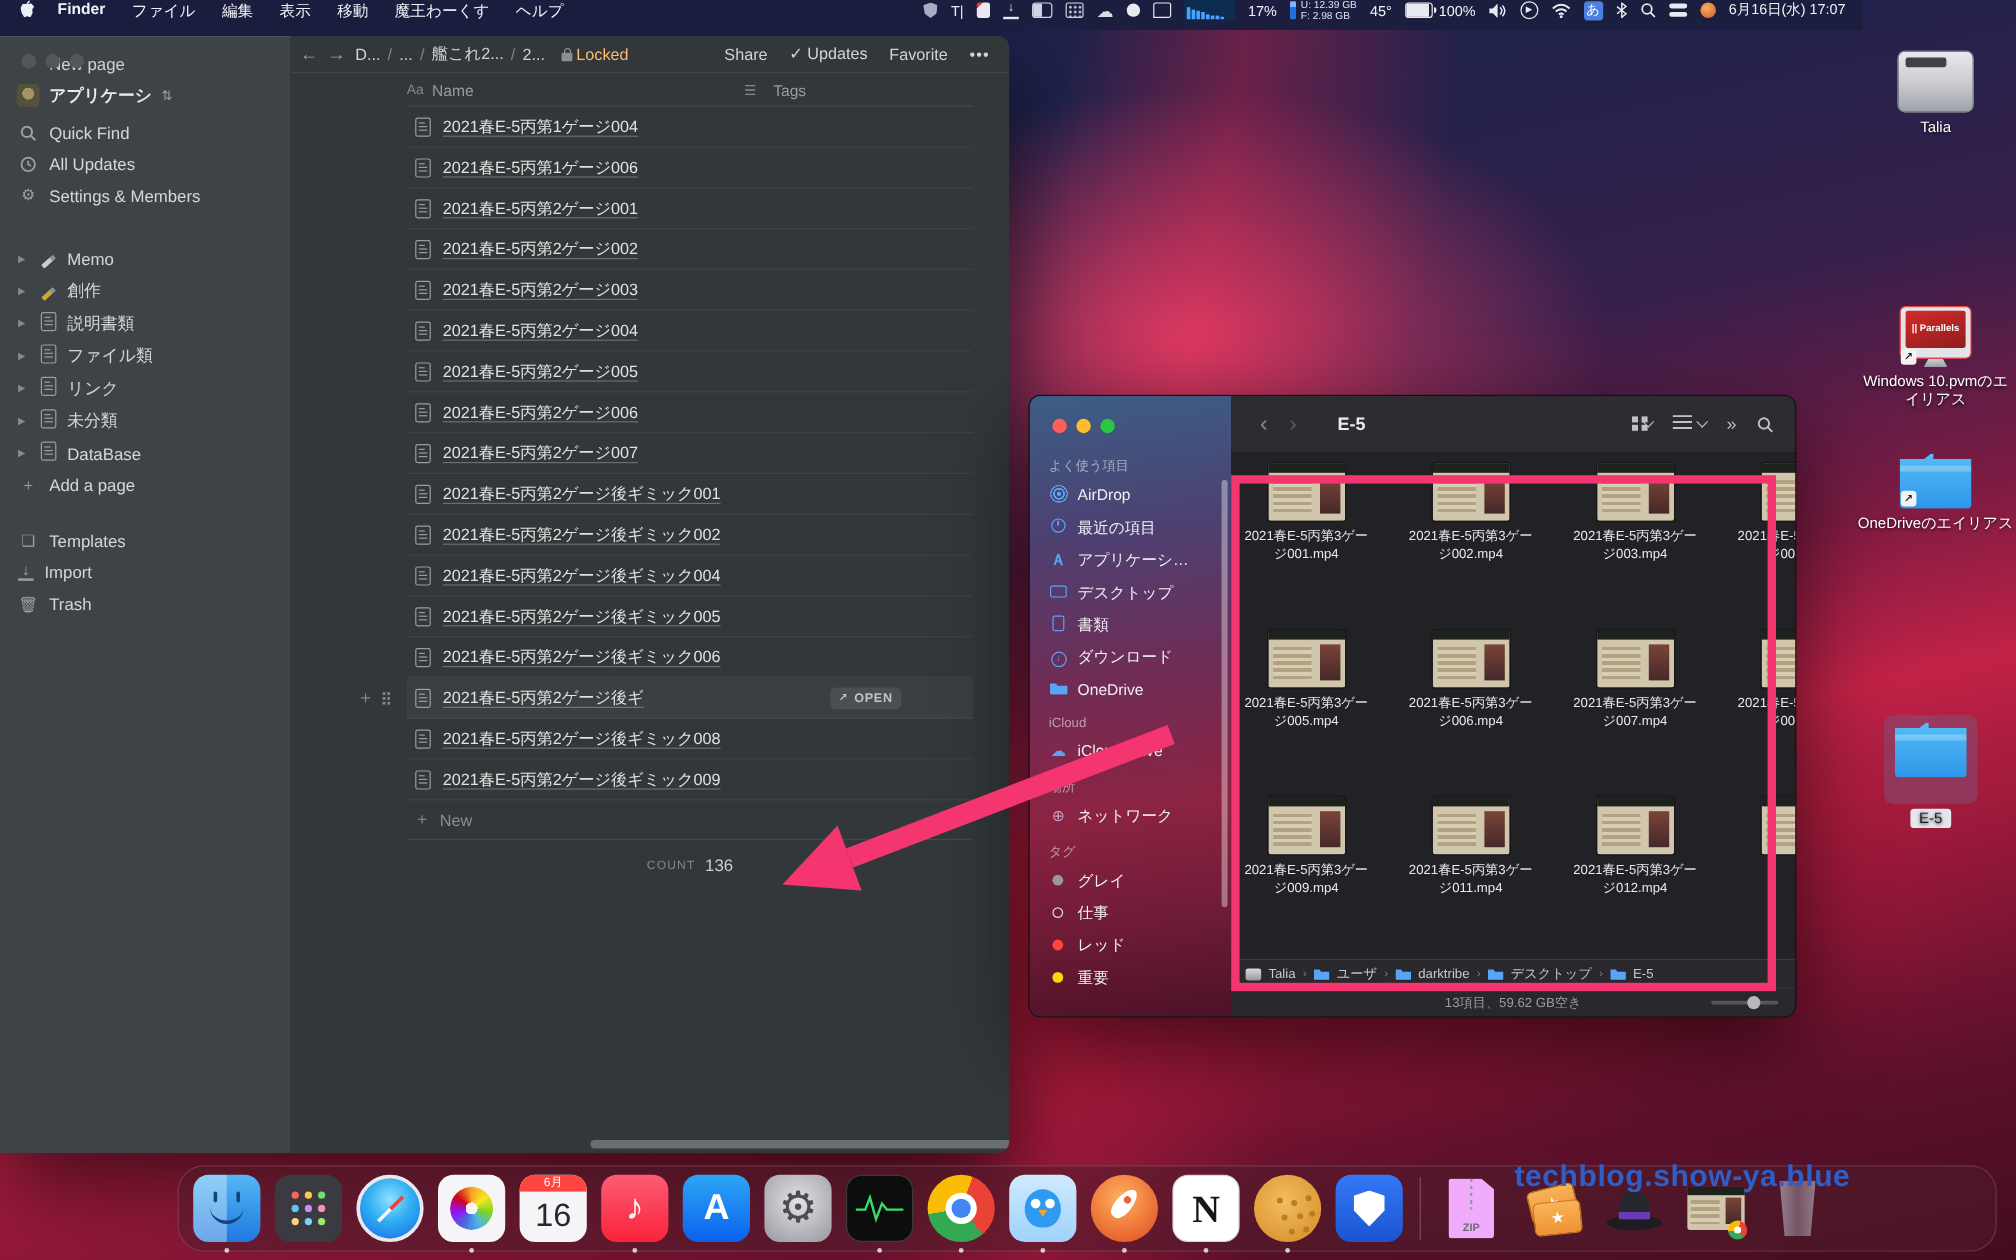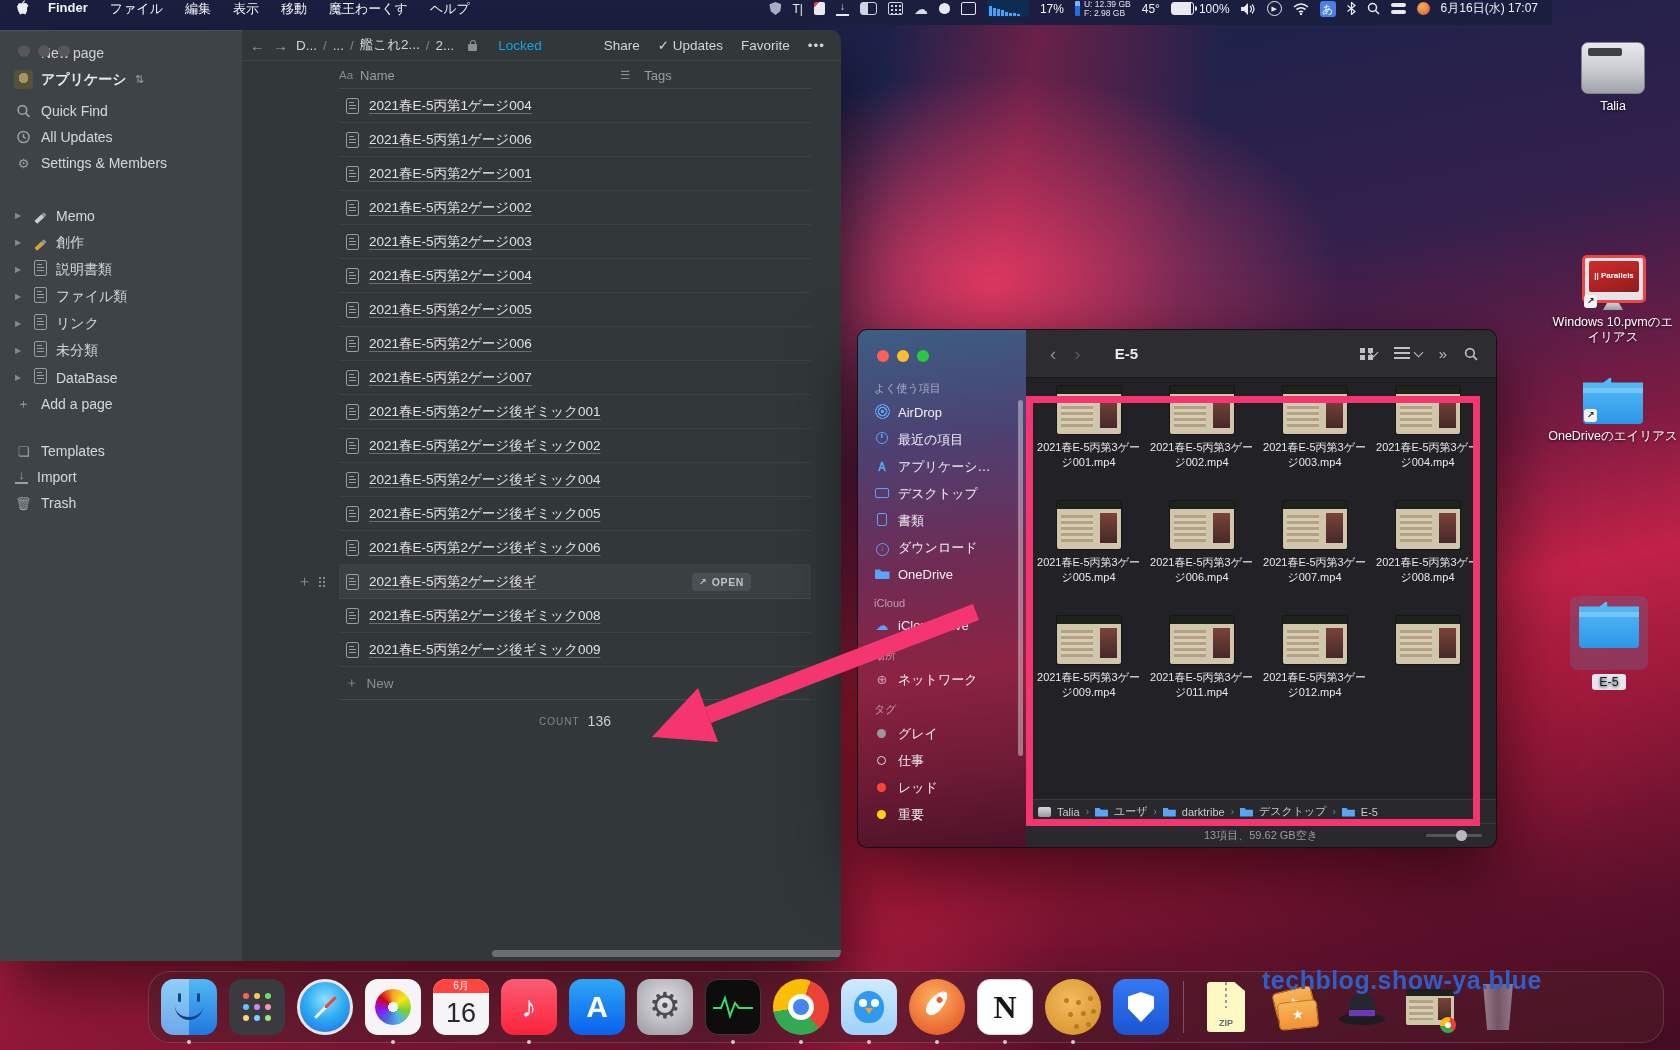--- a/index.html
+++ b/index.html
@@ -69,21 +69,21 @@
   #naddpage{top:361px;left:0;width:242px;}
   #nfooter{top:408px;left:0;width:242px;}
   #nnewpage{left:0;bottom:0;width:242px;height:44px;border-top:1px solid rgba(255,255,255,.09);
     display:flex;align-items:center;gap:9px;padding-left:15px;color:rgba(255,255,255,.75);box-sizing:border-box;}
   
   #nmain{left:242px;top:0;width:599px;height:931px;background:#32373a;}
   #ntopbar{left:0;top:0;width:599px;height:31px;display:flex;align-items:center;color:#d4d4d2;font-size:13.5px;
     border-bottom:1px solid rgba(255,255,255,.07);box-sizing:border-box;}
   #ntopbar .nav{color:#9b9fa3;font-size:15px;margin-right:8px;}
   .crumbsep{color:#7e8488;margin:0 6px;}
-  #nlock{display:flex;align-items:center;gap:21px;color:#0ea5e9;margin-left:14px;}
+  #nlock{display:flex;align-items:center;gap:3px;color:#fdba74;margin-left:14px;}
   .lockbody{width:9px;height:7px;background:#8a8f93;border-radius:1px;position:relative;display:inline-block;margin-top:4px;}
   .lockbody:before{content:"";position:absolute;left:1.5px;top:-4px;width:6px;height:5px;border:1.5px solid #8a8f93;border-bottom:none;border-radius:4px 4px 0 0;box-sizing:border-box;}
   #ntopright{margin-left:auto;display:flex;align-items:center;gap:18px;padding-right:16px;color:#d4d4d2;}
   #ntable{left:97px;top:32px;width:472px;}
   .nheader{display:flex;align-items:center;height:26px;color:#989da1;font-size:13px;border-bottom:1px solid rgba(255,255,255,.09);}
   .nheader .aa{font-size:11.5px;margin-right:7px;color:#84898d;}
   .nheader .tagcol{position:absolute;left:281px;display:flex;gap:7px;align-items:center;}
   .nrow{display:flex;align-items:center;height:33px;border-bottom:1px solid rgba(255,255,255,.06);position:relative;}
   .nrow .pageicon{margin:0 10px 0 7px;flex:none;}
   .rname{color:#e2e2e0;font-size:13.5px;text-decoration:underline;text-decoration-color:rgba(255,255,255,.28);text-underline-offset:3px;white-space:nowrap;}
@@ -124,21 +124,21 @@
     display:flex;align-items:center;color:#9a9aa0;box-sizing:border-box;}
   #ftoolbar .navarr{font-size:19px;color:#8a8a90;margin-left:24px;}
   #ftoolbar .navarr.dis{color:#5a5a60;}
   #ftitle{color:#ececf0;font-size:15px;font-weight:600;margin-left:34px;}
   #ftools{margin-left:auto;display:flex;align-items:center;gap:17px;padding-right:18px;}
   .gridglyph{width:5px;height:5px;background:#c0c0c6;box-shadow:8px 0 0 #c0c0c6,0 7px 0 #c0c0c6,8px 7px 0 #c0c0c6;display:inline-block;margin-bottom:6px;}
   .caret{display:inline-block;width:6px;height:6px;border-right:1.5px solid #c0c0c6;border-bottom:1.5px solid #c0c0c6;transform:rotate(45deg);margin-left:5px;margin-bottom:3px;}
   .groupglyph{display:inline-block;width:16px;height:12px;
     background:repeating-linear-gradient(180deg,#c0c0c6 0 1.5px,transparent 1.5px 5px);}
   #fcontent{left:168px;top:48px;width:470px;height:421px;background:#222126;}
-  #fgrid{position:absolute;left:6px;top:4px;display:grid;grid-template-columns:repeat(4,113px);grid-auto-rows:115px;}
+  #fgrid{position:absolute;left:6px;top:4px;display:grid;grid-template-columns:repeat(4,113px);grid-auto-rows:115px;gap:24px;}
   .fitem{text-align:center;}
   .fthumb{width:64px;height:48px;margin:4px auto 0;border-radius:2px;background-color:#cfc6ab;
     background-image:linear-gradient(#1d221d,#1d221d),repeating-linear-gradient(180deg,#b2a182 0 3px,#d6cdb2 3px 6px),linear-gradient(#7a4438,#46282a);
     background-size:100% 8px,32px 27px,17px 30px;background-position:0 0,4px 14px,43px 12px;background-repeat:no-repeat;
     box-shadow:0 0 0 1px rgba(0,0,0,.35);}
   .flabel{margin-top:6px;font-size:11px;line-height:15px;color:#e9e9ec;width:110px;margin-left:auto;margin-right:auto;word-break:break-all;}
   #fpathbar{left:168px;top:469px;width:470px;height:24px;background:#29282c;border-top:1px solid rgba(255,255,255,.09);
     display:flex;align-items:center;gap:6px;padding-left:12px;color:#c9c9ce;font-size:11px;box-sizing:border-box;z-index:3;}
   .minifolder{display:inline-block;width:13px;height:10px;background:#58a5f7;border-radius:1px;
     clip-path:polygon(0 14%,36% 14%,46% 32%,100% 32%,100% 100%,0 100%,0 14%);}
@@ -147,21 +147,21 @@
   #fstatusbar{left:168px;top:493px;width:470px;height:24px;background:#29282c;border-top:1px solid rgba(255,255,255,.07);
     color:#9c9ca2;font-size:11px;display:flex;align-items:center;justify-content:center;box-sizing:border-box;z-index:3;}
   #fslider{position:absolute;right:14px;top:10px;width:56px;height:3px;border-radius:2px;background:#55555c;}
   #fslider i{position:absolute;left:30px;top:-4px;width:11px;height:11px;border-radius:50%;background:#b8b8c0;}
   
   .dicon{z-index:5;width:132px;text-align:center;}
   .dlabel{margin-top:5px;color:#fff;font-size:12.5px;text-shadow:0 1px 3px rgba(0,0,0,.85);line-height:15px;}
   .hdd{width:62px;height:50px;margin:0 auto;border-radius:7px;background:linear-gradient(180deg,#e9e9ed 0%,#c9cad0 55%,#9ea1a9 100%);
     border:1px solid #7e8089;position:relative;}
   .hdd:before{content:"";position:absolute;left:6px;top:5px;width:34px;height:8px;border-radius:2px;background:#3f4148;}
-  .monitor{width:58px;height:42px;margin:0 auto;border-radius:5px;background:#e4e4e8;border:3px solid #ef4444;position:relative;}
+  .monitor{width:58px;height:42px;margin:0 auto;border-radius:5px;background:#e4e4e8;border:1px solid #ef4444;position:relative;}
   .monitor .scr{position:absolute;left:4px;top:3px;right:4px;bottom:8px;background:linear-gradient(160deg,#d42a2a,#8f1d1d);border-radius:2px;
     color:#fff;font-size:8px;font-weight:700;line-height:30px;}
   .monstand{width:20px;height:7px;margin:0 auto;background:linear-gradient(#d0d0d6,#9a9aa2);clip-path:polygon(20% 0,80% 0,100% 100%,0 100%);}
   .bluefolder{width:60px;height:46px;margin:0 auto;border-radius:4px;position:relative;
     background:linear-gradient(180deg,#55bdf5 0%,#2e96e8 100%);
     clip-path:polygon(0 10%,34% 10%,44% 0,47% 0,47% 10%,100% 10%,100% 100%,0 100%);}
   .bluefolder:before{content:"";position:absolute;left:0;top:10px;width:100%;height:5px;background:rgba(255,255,255,.25);}
   .aliasbadge{position:absolute;left:2px;bottom:2px;width:13px;height:13px;border-radius:3px;background:#f2f2f5;
     color:#222;font-size:9px;line-height:13px;text-align:center;font-weight:700;}
   #desk-e5 .sel{width:78px;height:74px;margin:0 auto;border-radius:8px;background:rgba(110,100,140,.38);padding-top:6px;box-sizing:border-box;}
@@ -206,21 +206,21 @@
   .d-rocket .rk{position:absolute;left:21px;top:10px;width:14px;height:28px;background:#fff;border-radius:50% 50% 42% 42%/58% 58% 42% 42%;transform:rotate(40deg);}
   .d-rocket .rk:before{content:"";position:absolute;left:4px;top:7px;width:6px;height:6px;border-radius:50%;background:#e8622e;}
   .d-notion{background:#fff;border:1px solid #d8d8dc;color:#17171b;font-family:"Liberation Serif",serif;font-weight:700;font-size:32px;text-align:center;line-height:54px;}
   .d-cookie{border-radius:50%;background:radial-gradient(circle at 45% 40%,#f4bc60,#d9952f 80%);display:flex;align-items:center;justify-content:center;}
   .d-cookie .crumbs{width:5px;height:5px;border-radius:50%;background:#b97e22;margin:-14px 0 0 -14px;
     box-shadow:12px 2px 0 #b97e22,24px -2px 0 #b97e22,4px 14px 0 #b97e22,17px 13px 0 #b97e22,27px 11px 0 #b97e22,10px 26px 0 #b97e22,22px 24px 0 #b97e22;}
   .d-bw{background:linear-gradient(180deg,#3478f6,#1b55d0);display:flex;align-items:center;justify-content:center;}
   .d-bw .shield{width:26px;height:30px;background:#fff;clip-path:polygon(50% 0,100% 15%,100% 55%,50% 100%,0 55%,0 15%);}
   .ddivider{width:1px;height:52px;background:rgba(255,255,255,.25);flex:none;margin:0 2px;}
   .d-zip{background:transparent;display:flex;align-items:center;justify-content:center;}
-  .d-zip .page{width:38px;height:50px;background:#fef9c3;border-radius:3px;clip-path:polygon(0 0,72% 0,100% 18%,100% 100%,0 100%);
+  .d-zip .page{width:38px;height:50px;background:#f0abfc;border-radius:3px;clip-path:polygon(0 0,72% 0,100% 18%,100% 100%,0 100%);
     position:relative;color:#6a6a72;font-size:9px;font-weight:700;text-align:center;line-height:82px;}
   .d-zip .page:before{content:"";position:absolute;left:18px;top:0;width:2px;height:26px;
     background:repeating-linear-gradient(180deg,#9a9aa2 0 3px,transparent 3px 6px);}
   .d-tickets{position:relative;}
   .d-tickets .tk{position:absolute;left:8px;top:10px;width:38px;height:26px;border-radius:5px;background:linear-gradient(180deg,#f8b45a,#ef9232);border:1.5px solid #c87a20;transform:rotate(-14deg);color:#fff;text-align:center;line-height:26px;font-size:13px;}
   .d-tickets .tk2{top:22px;left:12px;transform:rotate(-6deg);}
   .d-alfred{position:relative;}
   .d-alfred .brim{position:absolute;left:5px;top:34px;width:46px;height:12px;border-radius:50%;background:#1c1c22;}
   .d-alfred .dome{position:absolute;left:15px;top:14px;width:26px;height:24px;border-radius:50% 50% 12% 12%;background:#26262e;}
   .d-alfred .band{position:absolute;left:15px;top:31px;width:26px;height:6px;background:#6a3bb5;}

